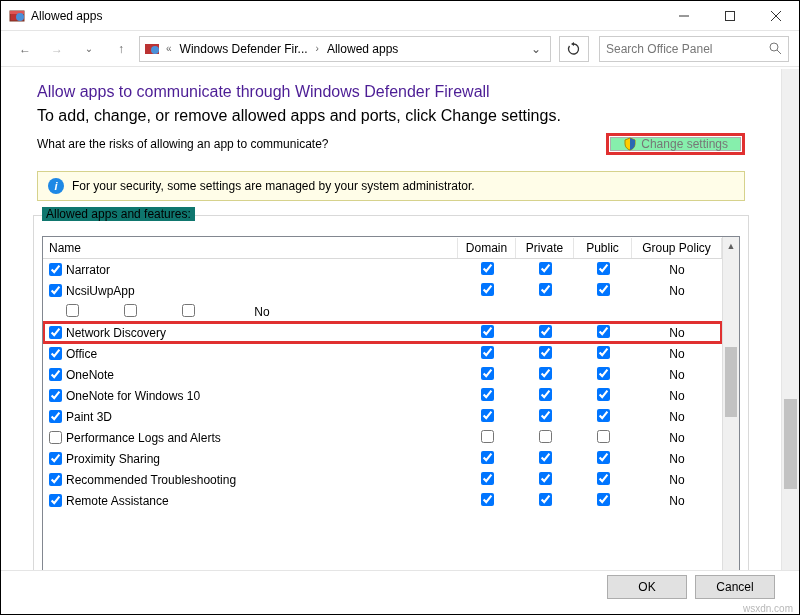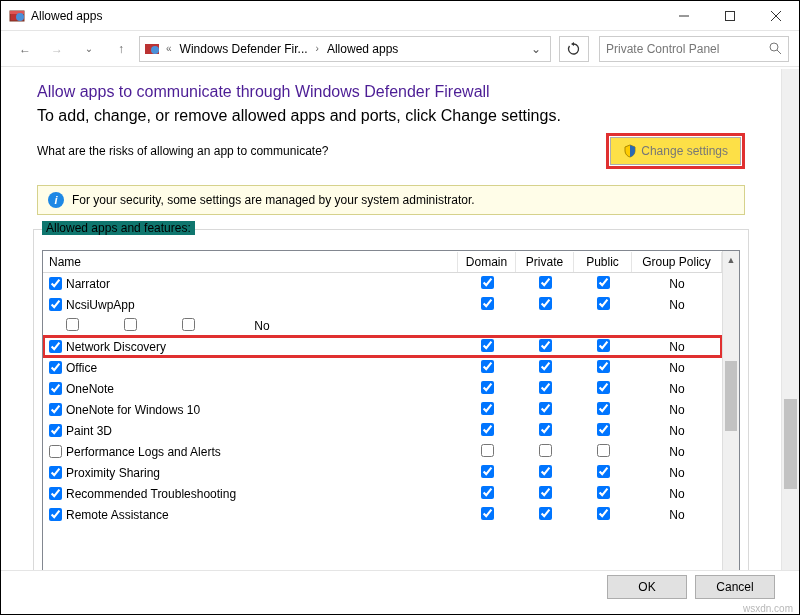--- a/index.html
+++ b/index.html
@@ -100,23 +100,23 @@
     align-items: center;
     justify-content: space-between;
     margin-bottom: 16px;
   }
   a.link { color: #000000; text-decoration: none; }
   .change-btn-wrap {
     border: 3px solid #e03030;
     padding: 1px;
   }
   .change-btn {
-    background: #fde047;
+    background: #86efac;
     border: 1px solid #adadad;
-    height: 28px;
+    height: 14px;
     padding: 0 12px;
     display: flex;
     align-items: center;
     gap: 4px;
     color: #777;
   }
   .shield { width: 14px; height: 14px; }
   .infobar {
     background: #fffde8;
     border: 1px solid #d6d28c;
@@ -268,21 +268,21 @@
     <span style="flex:1"></span>
     <span class="addr-drop">⌄</span>
   </div>
   <div class="refresh">
     <svg width="14" height="14">
         <path d="M7 2 A5 5 0 1 1 2.5 4" fill="none" stroke="#333" stroke-width="1.3"></path>
         <path d="M7 0 L7 4 L4 2 Z" fill="#333"></path>
       </svg>
   </div>
   <div class="searchbox">
-    <span>Private Control Panel</span>
+    <span>Search Office Panel</span>
     <svg width="13" height="13">
         <circle cx="5" cy="5" r="4" fill="none" stroke="#777"></circle>
         <line x1="8" y1="8" x2="12" y2="12" stroke="#777"></line>
       </svg>
   </div>
 </div>
 
 <div class="content">
   <div class="main">
     <h1 class="blue">Allow apps to communicate through Windows Defender Firewall</h1>

